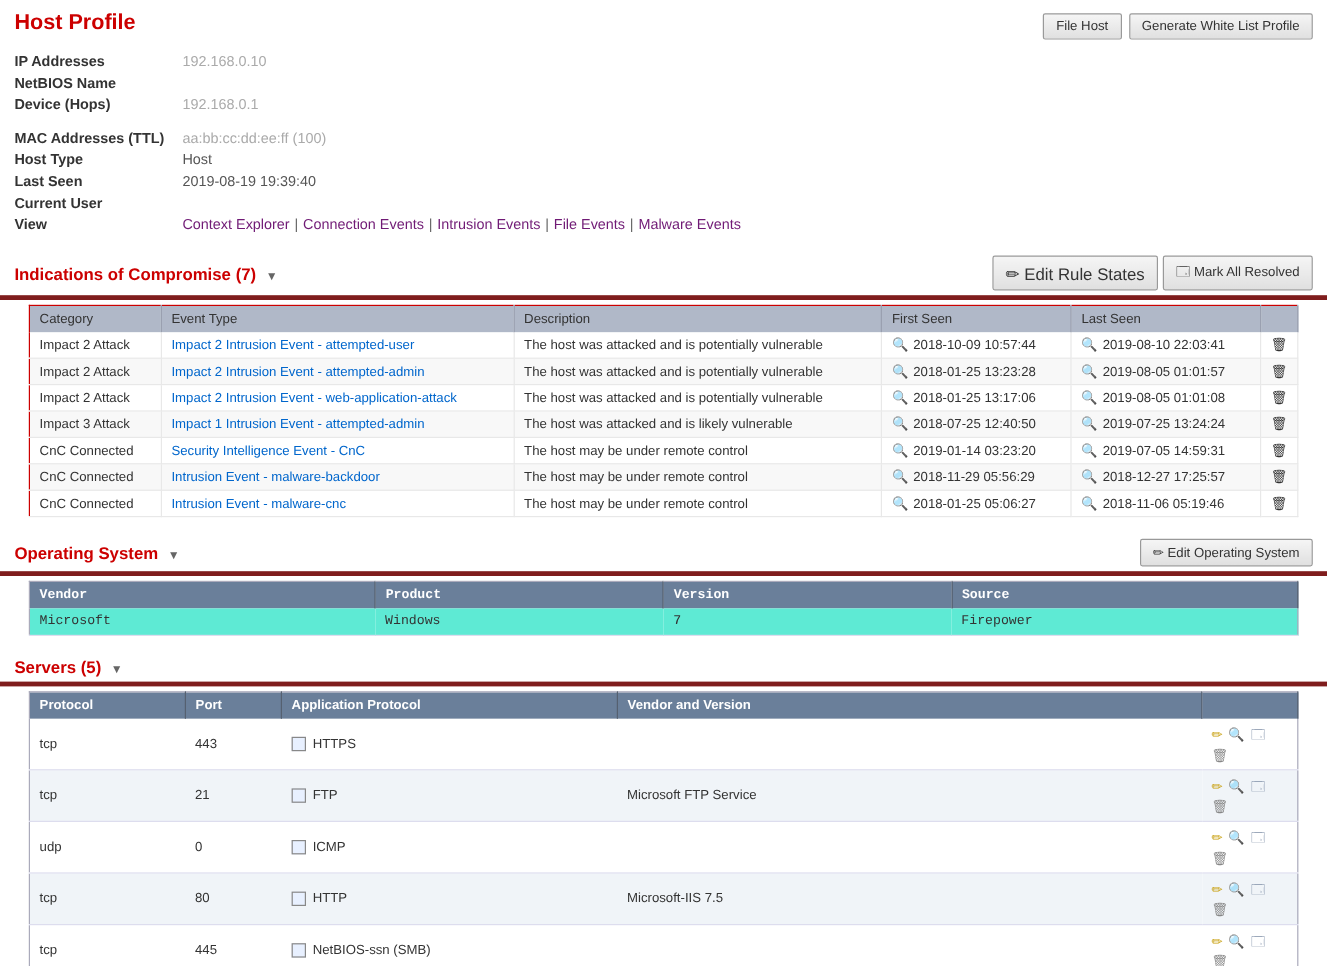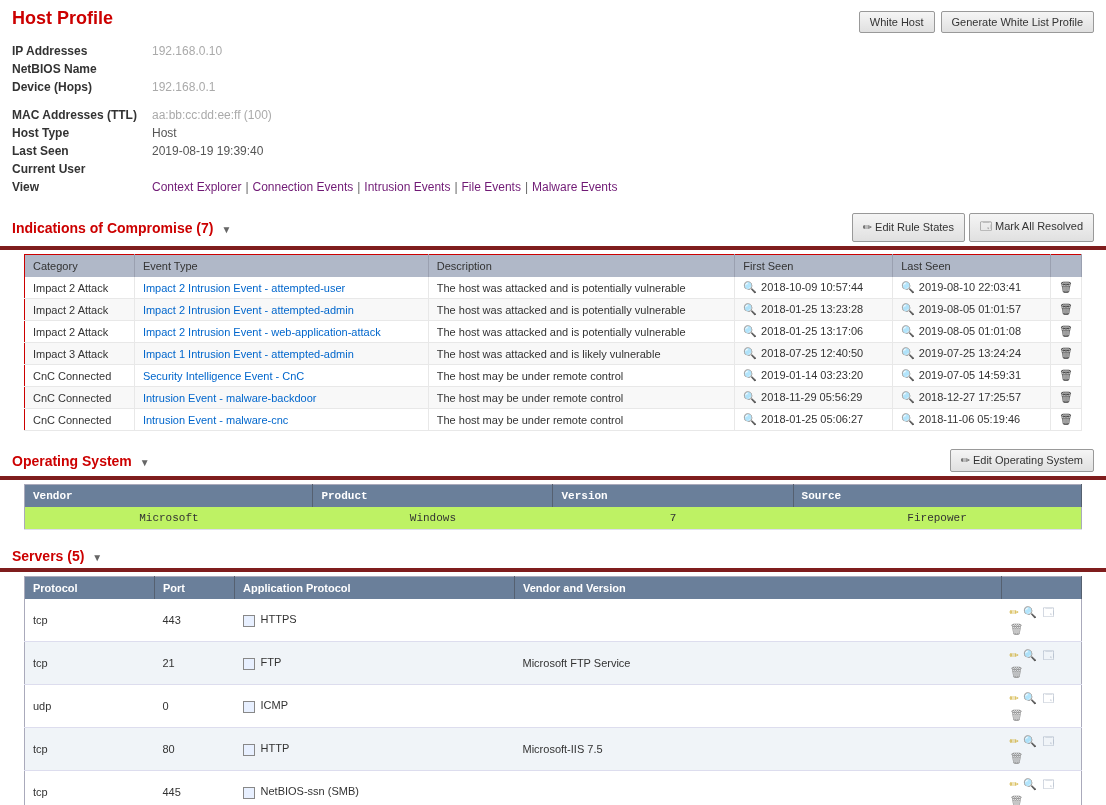--- a/index.html
+++ b/index.html
@@ -61,21 +61,21 @@
     .data-table { margin: 0 12px; width: calc(100% - 24px); border: 1px solid #aab; }
     .data-table thead tr { background: #6a7f9a; }
     .data-table thead th { 
       padding: 5px 8px; 
       text-align: left; 
       font-weight: bold; 
       font-size: 11px;
       color: #fff;
       border-right: 1px solid #556070;
     }
-    .data-table tbody tr { background: #bef264; text-align: center; }
+    .data-table tbody tr { background: #5eead4; }
     .data-table tbody tr:nth-child(even) { background: #f0f4f8; }
     .data-table tbody td { 
       padding: 5px 8px; 
       border-bottom: 1px solid #dde;
       font-size: 11px;
     }
     
     .server-table { margin: 0 12px; width: calc(100% - 24px); border: 1px solid #aab; }
     .server-table thead tr { background: #6a7f9a; }
     .server-table thead th { 
@@ -99,21 +99,21 @@
     .top-bar { padding: 8px 12px; display: flex; justify-content: space-between; align-items: center; }
   </style>
 </head>
 <body>
 
 <div class="page-wrapper">
 
   <div class="top-bar">
     <div class="page-title">Host Profile</div>
     <div class="header-buttons">
-      <button class="btn">White Host</button>
+      <button class="btn">File Host</button>
       <button class="btn">Generate White List Profile</button>
     </div>
   </div>
 
   <div class="host-info" style="padding: 0 12px 6px 12px;">
     <span class="label">IP Addresses</span>
     <span class="value" style="color:#aaa;">192.168.0.10</span>
 
     <span class="label">NetBIOS Name</span>
     <span class="value"></span>
@@ -149,21 +149,21 @@
       <a href="#">Malware Events</a>
     </span>
   </div>
 
   <div class="section" style="margin-top: 8px;">
     <div class="section-header">
       <span class="section-title">
         <span>Indications of Compromise</span> (<span>7</span>) <span class="arrow">▼</span>
       </span>
       <div class="section-buttons">
-        <button class="btn" style="font-size:11px;">
+        <button class="btn" style="font-size:14px;">
           <span>✏</span> Edit Rule States
         </button>
         <button class="btn" style="font-size:11px;">
           <span>🗔</span> Mark All Resolved
         </button>
       </div>
     </div>
 
     <div style="padding: 4px 12px;">
       <table class="ioc-table">

